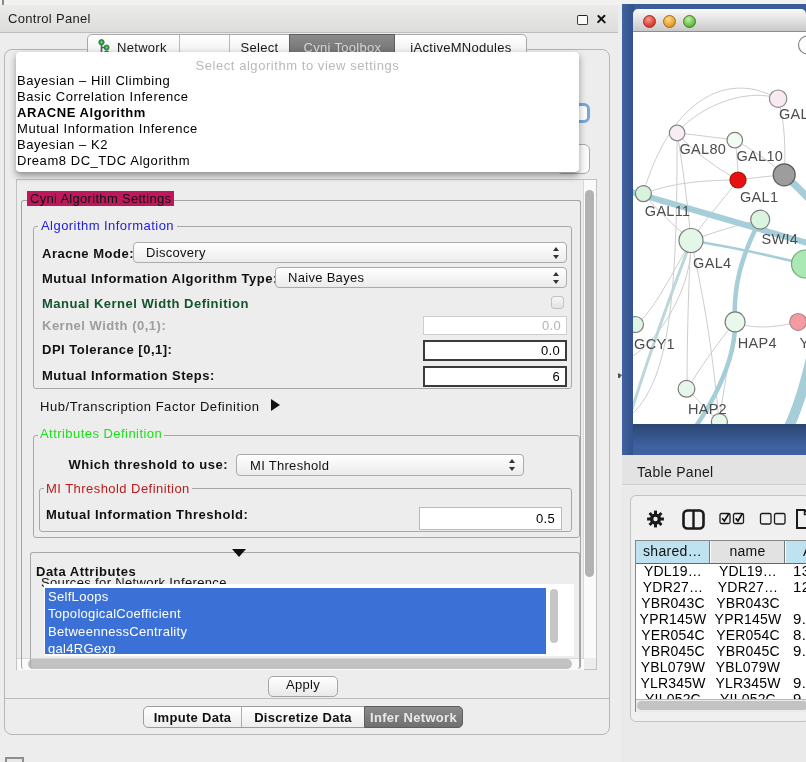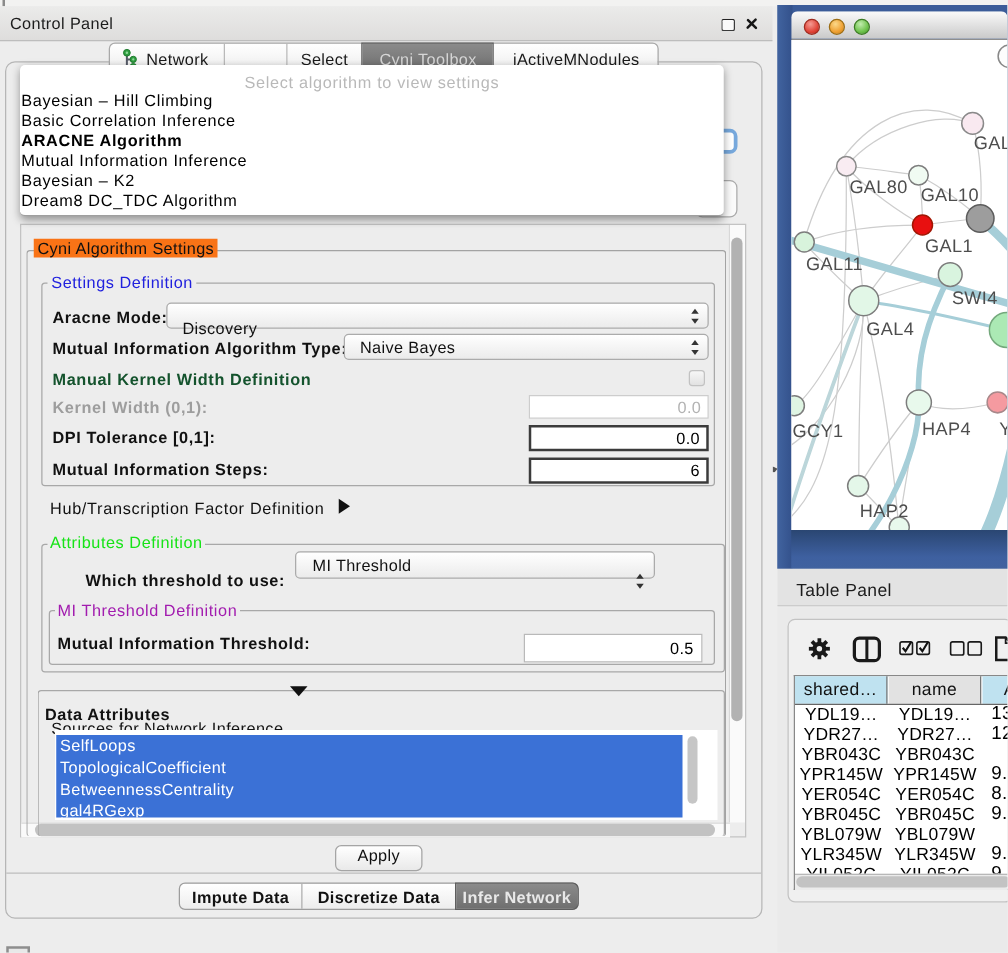--- a/index.html
+++ b/index.html
@@ -50,27 +50,27 @@
 
 <div class="abs" style="left:16px;top:179px;width:581px;height:491px;border:1px solid #c3c3c3;background:#ededed;"></div>
 
 <div class="abs" style="left:583px;top:180px;width:13px;height:478px;background:#fafafa;border-left:1px solid #d8d8d8;"></div>
 <div class="abs" style="left:585px;top:190px;width:9px;height:387px;background:#b2b2b2;border-radius:5px;"></div>
 
 <div class="abs" style="left:17px;top:658px;width:567px;height:12px;background:#fafafa;border-top:1px solid #d8d8d8;"></div>
 <div class="abs" style="left:28px;top:659px;width:544px;height:10px;background:#c2c2c2;border-radius:5px;"></div>
 
 <div class="abs" style="left:21px;top:200px;width:560px;height:469px;border:1px solid #a3a3a3;border-bottom:none;border-radius:3px;"></div>
-<div class="abs" style="left:27px;top:191px;background:#f97316;padding:0 3px;color:#111;">Cyni Algorithm Settings</div>
+<div class="abs" style="left:27px;top:191px;background:#be185d;padding:0 3px;color:#111;">Cyni Algorithm Settings</div>
 
 <div class="abs" style="left:33px;top:226px;width:539px;height:163px;border:1px solid #a8a8a8;border-radius:3px;"></div>
-<div class="abs" style="left:38px;top:218px;background:#ededed;padding:0 3px;letter-spacing:0.45px;color:#2121de;">Settings Definition</div>
+<div class="abs" style="left:38px;top:218px;background:#ededed;padding:0 3px;letter-spacing:0.45px;color:#2121de;">Algorithm Information</div>
 
 <div class="abs" style="left:42px;top:246px;font-weight:bold;letter-spacing:0.5px;">Aracne Mode:</div>
-<div class="abs combo" style="left:133px;top:242px;width:434px;height:21px;background:linear-gradient(#ffffff,#ebebeb);border:1px solid #ababab;border-radius:4px;padding:12px 0 0 12px;">Discovery</div>
+<div class="abs combo" style="left:133px;top:242px;width:434px;height:21px;background:linear-gradient(#ffffff,#ebebeb);border:1px solid #ababab;border-radius:4px;padding:2px 0 0 12px;">Discovery</div>
 <div class="abs arrows" style="left:553px;top:247px;"></div>
 
 <div class="abs" style="left:42px;top:271px;font-weight:bold;letter-spacing:0.5px;">Mutual Information Algorithm Type:</div>
 <div class="abs combo" style="left:275px;top:267px;width:292px;height:21px;background:linear-gradient(#ffffff,#ebebeb);border:1px solid #ababab;border-radius:4px;padding:2px 0 0 12px;">Naive Bayes</div>
 <div class="abs arrows" style="left:553px;top:272px;"></div>
 
 <div class="abs" style="left:42px;top:296px;font-weight:bold;letter-spacing:0.5px;color:#14532d;">Manual Kernel Width Definition</div>
 <div class="abs" style="left:551px;top:296px;width:13px;height:13px;background:linear-gradient(#f6f6f6,#e2e2e2);border:1px solid #c2c2c2;border-radius:3px;"></div>
 
 <div class="abs" style="left:42px;top:318px;font-weight:bold;letter-spacing:0.5px;color:#9d9d9d;">Kernel Width (0,1):</div>
@@ -82,25 +82,25 @@
 <div class="abs" style="left:42px;top:368px;font-weight:bold;letter-spacing:0.5px;">Mutual Information Steps:</div>
 <div class="abs" style="left:423px;top:366px;width:144px;height:21px;background:#fff;border:2px solid #3b3b3b;color:#000;text-align:right;padding:1px 5px 0 0;">6</div>
 
 <div class="abs" style="left:40px;top:399px;letter-spacing:0.55px;">Hub/Transcription Factor Definition</div>
 <div class="abs" style="left:271px;top:399px;width:0;height:0;border-left:9px solid #111;border-top:6px solid transparent;border-bottom:6px solid transparent;"></div>
 
 <div class="abs" style="left:33px;top:435px;width:547px;height:103px;border:1px solid #a8a8a8;border-radius:3px;"></div>
 <div class="abs" style="left:38px;top:426px;background:#ededed;padding:0 2px;letter-spacing:0.45px;color:#17e317;">Attributes Definition</div>
 
 <div class="abs" style="left:40px;top:457px;width:188px;text-align:right;white-space:nowrap;font-weight:bold;letter-spacing:0.5px;">Which threshold to use:</div>
-<div class="abs combo" style="left:236px;top:441px;width:288px;height:22px;background:linear-gradient(#ffffff,#ebebeb);border:1px solid #ababab;border-radius:4px;padding:3px 0 0 13px;">MI Threshold</div>
+<div class="abs combo" style="left:236px;top:454px;width:288px;height:22px;background:linear-gradient(#ffffff,#ebebeb);border:1px solid #ababab;border-radius:4px;padding:3px 0 0 13px;">MI Threshold</div>
 <div class="abs arrows" style="left:509px;top:459px;"></div>
 
 <div class="abs" style="left:39px;top:488px;width:533px;height:44px;border:1px solid #a8a8a8;border-radius:3px;"></div>
-<div class="abs" style="left:44px;top:481px;background:#ededed;padding:0 2px;letter-spacing:0.45px;color:#a21caf;">MI Threshold Definition</div>
+<div class="abs" style="left:44px;top:481px;background:#ededed;padding:0 2px;letter-spacing:0.45px;color:#b91c1c;">MI Threshold Definition</div>
 <div class="abs" style="left:46px;top:507px;font-weight:bold;letter-spacing:0.5px;">Mutual Information Threshold:</div>
 <div class="abs" style="left:419px;top:507px;width:143px;height:23px;background:#fff;border:1px solid #b9b9b9;color:#000;text-align:right;padding:3px 6px 0 0;">0.5</div>
 
 <div class="abs" style="left:30px;top:552px;width:550px;height:117px;border:1px solid #a8a8a8;border-top:1px solid #a8a8a8;border-radius:3px;border-bottom:none;"></div>
 <div class="abs" style="left:38px;top:542px;background:#ededed;padding:0 3px;letter-spacing:0.35px;margin-top:33px;">Sources for Network Inference</div>
 <div class="abs" style="left:232px;top:549px;width:0;height:0;border-top:8px solid #111;border-left:7px solid transparent;border-right:7px solid transparent;"></div>
 <div class="abs" style="left:36px;top:564px;font-weight:bold;letter-spacing:0.5px;">Data Attributes</div>
 
 <div class="abs" style="left:44px;top:584px;width:530px;height:72px;background:#fff;"></div>
 <div class="abs" style="left:45px;top:588px;width:501px;height:66px;background:#3b71d6;color:#fff;font-size:13px;line-height:17.3px;padding:0 0 0 3px;overflow:hidden;">SelfLoops<br>TopologicalCoefficient<br>BetweennessCentrality<br>gal4RGexp</div>

